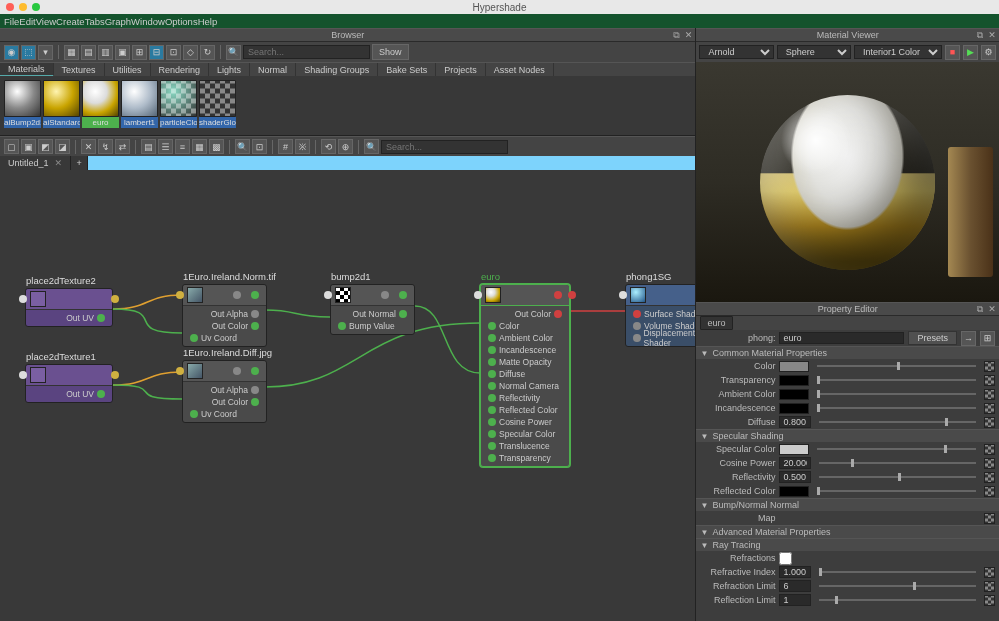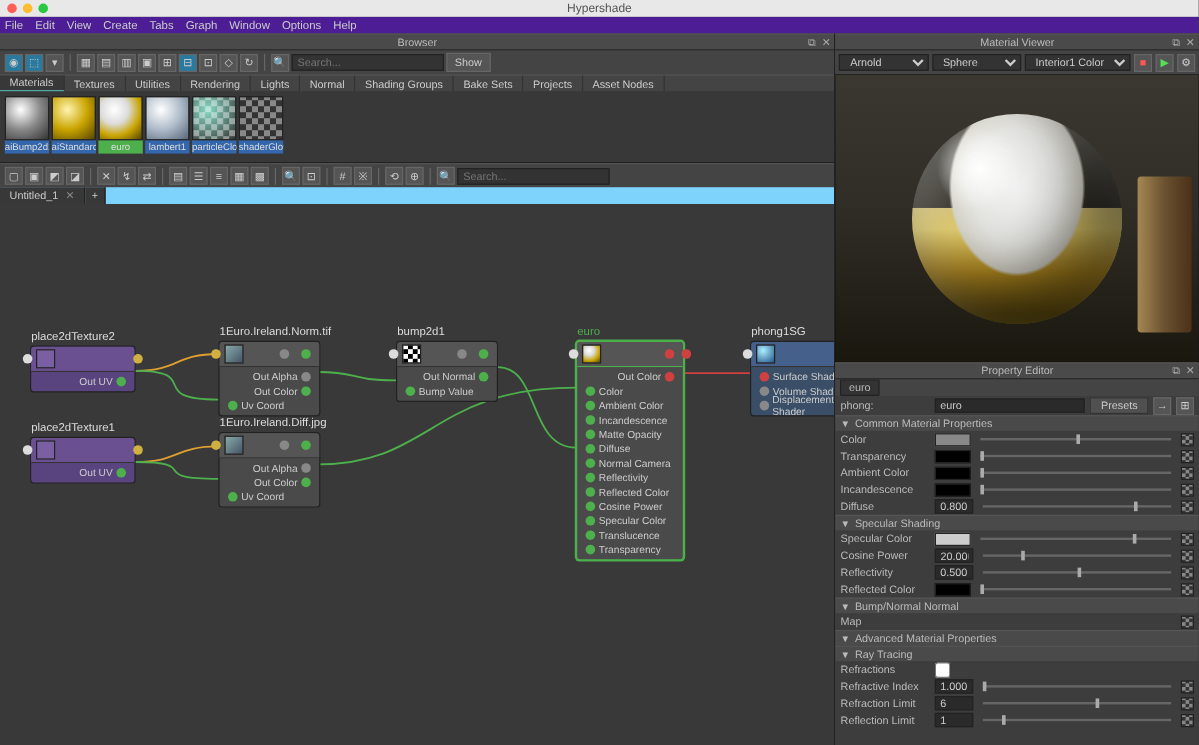--- a/index.html
+++ b/index.html
@@ -2,21 +2,21 @@
 <html><head>
 <meta charset="utf-8">
 <style>
 * { margin: 0; padding: 0; box-sizing: border-box; font-family: Arial, sans-serif; }
 body { background: #444; color: #bbb; font-size: 10px; overflow: hidden; width: 999px; height: 621px; }
 .titlebar { height: 14px; background: #e8e8e8; display: flex; align-items: center; padding: 0 6px; position: relative; }
 .traffic-lights { display: flex; gap: 5px; }
 .traffic-lights span { width: 8px; height: 8px; border-radius: 50%; background: #ccc; }
 .traffic-lights span:nth-child(1){background:#ff5f57;} .traffic-lights span:nth-child(2){background:#febc2e;} .traffic-lights span:nth-child(3){background:#28c840;}
 .title-center { position: absolute; left: 50%; transform: translateX(-50%); color: #555; font-size: 10px; }
-.menubar { height: 14px; background: #4c1d95; display: flex; align-items: center; padding: 0 4px; gap: 10px; color: #ccc; font-size: 9.5px; }
+.menubar { height: 14px; background: #14532d; display: flex; align-items: center; padding: 0 4px; color: #ccc; font-size: 9.5px; }
 .menubar span { cursor: pointer; }
 .main-layout { display: flex; height: calc(100% - 28px); }
 .left-col { width: 760px; display: flex; flex-direction: column; border-right: 1px solid #222; }
 .right-col { flex: 1; display: flex; flex-direction: column; background: #3a3a3a; }
 .panel-header { background: #4a4a4a; height: 14px; display: flex; align-items: center; justify-content: center; color: #bbb; font-size: 9px; position: relative; border-top: 1px solid #555; border-bottom: 1px solid #2a2a2a; }
 .panel-header .panel-icons { position: absolute; right: 2px; display: flex; gap: 2px; }
 .panel-header .panel-icons span{width:10px;height:10px;display:flex;align-items:center;justify-content:center;color:#aaa;cursor:pointer;}
 .toolbar { background: #444; height: 20px; display: flex; align-items: center; padding: 0 4px; gap: 2px; }
 .tool-btn { width: 15px; height: 15px; background: #555; border: 1px solid #666; display: flex; align-items: center; justify-content: center; cursor: pointer; color: #ccc; font-size: 9px; }
 .tool-btn.active { background: #2a7aa0; }
@@ -76,21 +76,21 @@
   radial-gradient(circle at 32% 26%, rgba(255,255,255,0.98) 0%, rgba(255,255,255,0.55) 10%, transparent 20%),
   radial-gradient(ellipse at 50% 35%, #f2f2f2 0%, #e4e4e0 30%, #d6d4c9 44%, transparent 46%),
   linear-gradient(180deg, transparent 0%, transparent 44.5%, #d4c070 45%, #e1cc6a 55%, #b58c20 75%, #6a5410 95%);
   box-shadow: inset -30px -35px 50px rgba(0,0,0,0.5), inset 15px 25px 40px rgba(255,255,255,0.25);
   position:relative; z-index:2;}
 .mv-bg{position:absolute; inset:0; background:
   linear-gradient(180deg,#3a3830 0%, #2e2c24 50%, #1a170f 100%);}
 .mv-pot{position:absolute; right:6px; top:85px; width:45px; height:130px; background:linear-gradient(90deg,#a48852,#6a5130,#4a3118); z-index:1; border-radius:3px;}
 .prop-editor { flex:1; display:flex; flex-direction:column; background:#3d3d3d; overflow-y:auto;}
 .pe-row { display:flex; align-items:center; height:14px; padding:0 4px; gap:4px;}
-.pe-label { width:75px; text-align:left; font-size:9px; color:#bbb;}
+.pe-label { width:75px; text-align:right; font-size:9px; color:#bbb;}
 .pe-label-short { width:auto; text-align:left; font-size:9px; color:#bbb;}
 .pe-input { background:#2a2a2a; border:1px solid #222; color:#ccc; height:12px; font-size:9px; padding:0 3px;}
 .pe-swatch { width:30px; height:11px; border:1px solid #222;}
 .pe-slider { flex:1; height:2px; background:#666; position:relative; margin:0 4px;}
 .pe-slider-thumb{position:absolute; top:-3px; width:3px; height:8px; background:#aaa;}
 .pe-checker-btn{width:11px;height:11px;background:repeating-conic-gradient(#888 0 25%,#333 0 50%) 0/6px 6px; border:1px solid #222; cursor:pointer;}
 .pe-collapse-hdr { background:#4a4a4a; height:13px; display:flex; align-items:center; padding:0 4px; font-size:9px; gap:4px; cursor:pointer; border-top:1px solid #555;}
 .pe-collapse-hdr .caret{font-size:8px;}
 .crumb{background:#333; padding:1px 6px; border:1px solid #222; font-size:9px; border-radius:1px;}
 .presets-btn{background:#505050; border:1px solid #333; padding:1px 8px; font-size:9px; color:#ccc; cursor:pointer;}

